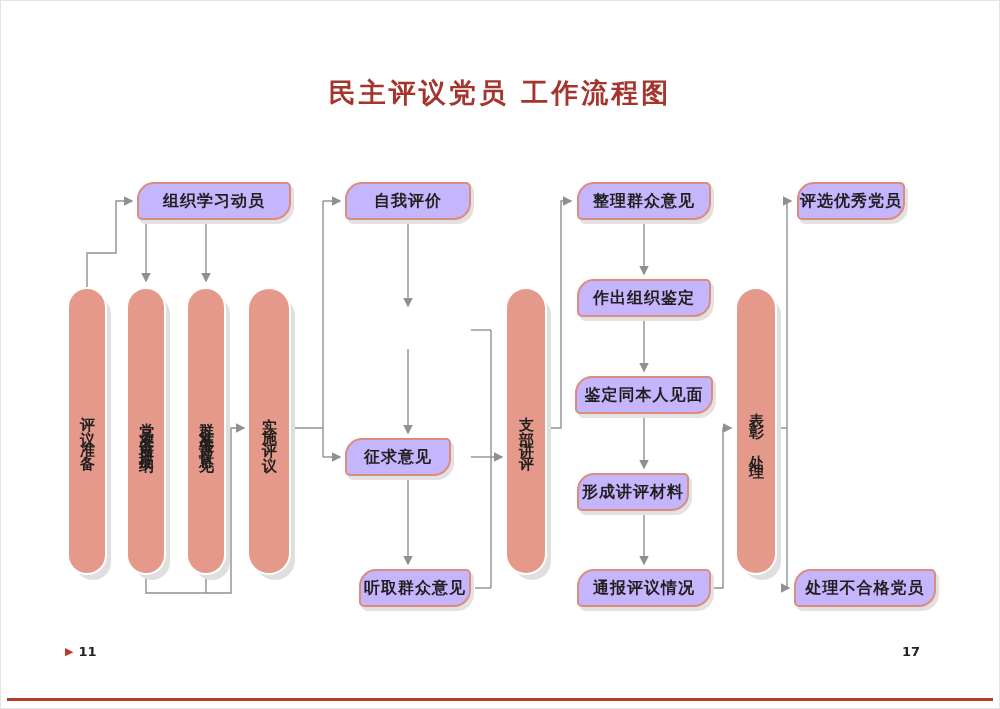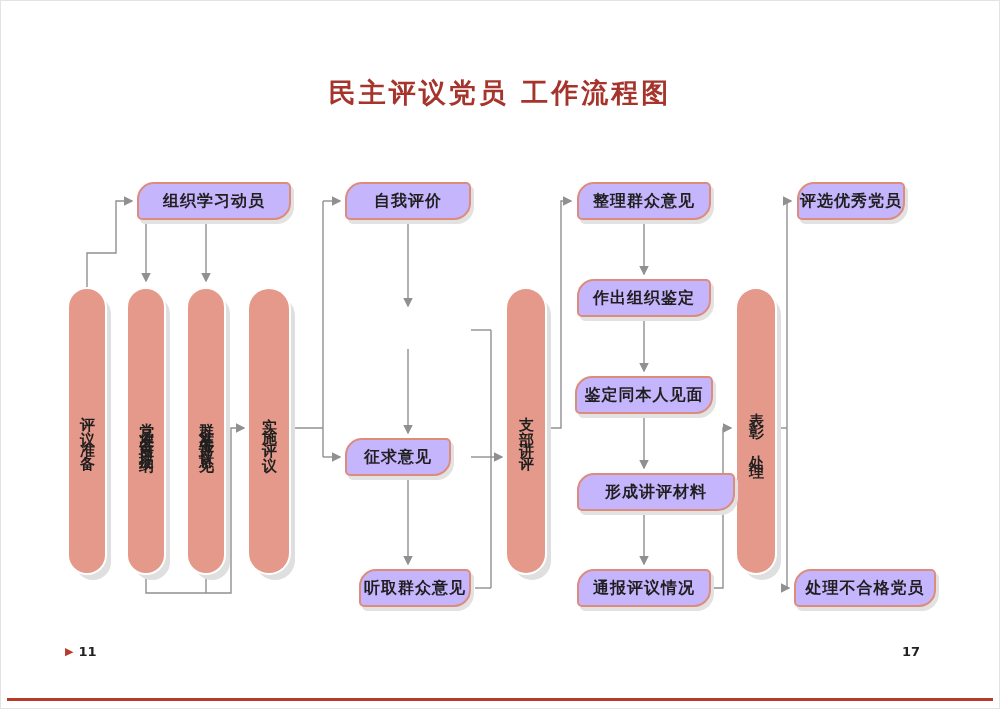--- a/index.html
+++ b/index.html
@@ -117,21 +117,21 @@
   </div>
   <div class="box" style="left:576px;top:278px;width:134px">
     <span>作出组织鉴定</span>
   </div>
   <div class="box" style="left:576px;top:181px;width:134px">
     <span>整理群众意见</span>
   </div>
   <div class="box" style="left:574px;top:375px;width:138px">
     <span>鉴定同本人见面</span>
   </div>
-  <div class="box" style="left:576px;top:472px;width:158px">
+  <div class="box" style="left:576px;top:472px;width:112px">
     <span>形成讲评材料</span>
   </div>
   <div class="box" style="left:576px;top:568px;width:134px">
     <span>通报评议情况</span>
   </div>
   <div class="box" style="left:796px;top:181px;width:108px">
     <span>评选优秀党员</span>
   </div>
   <div class="box" style="left:793px;top:568px;width:142px">
     <span>处理不合格党员</span>

